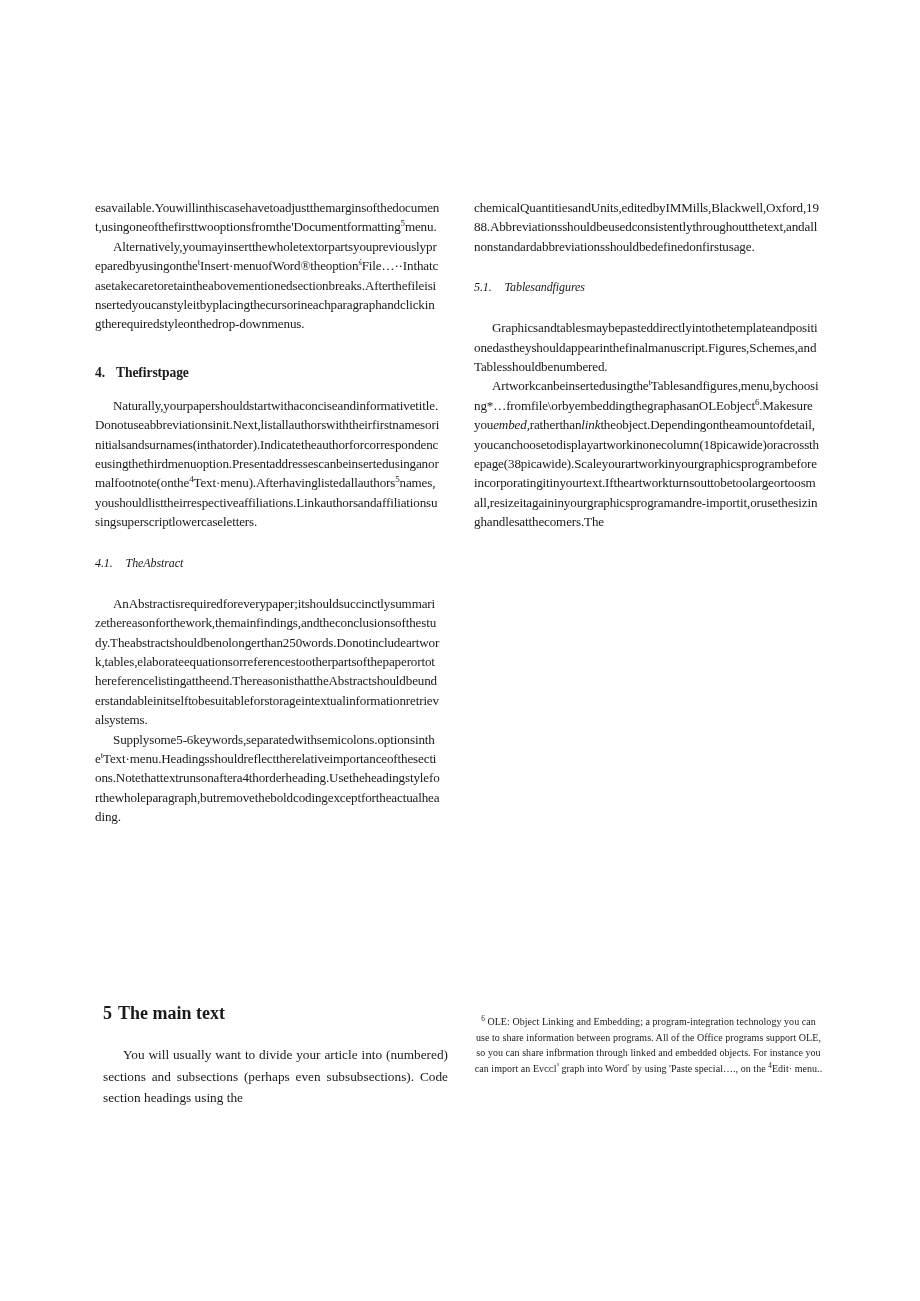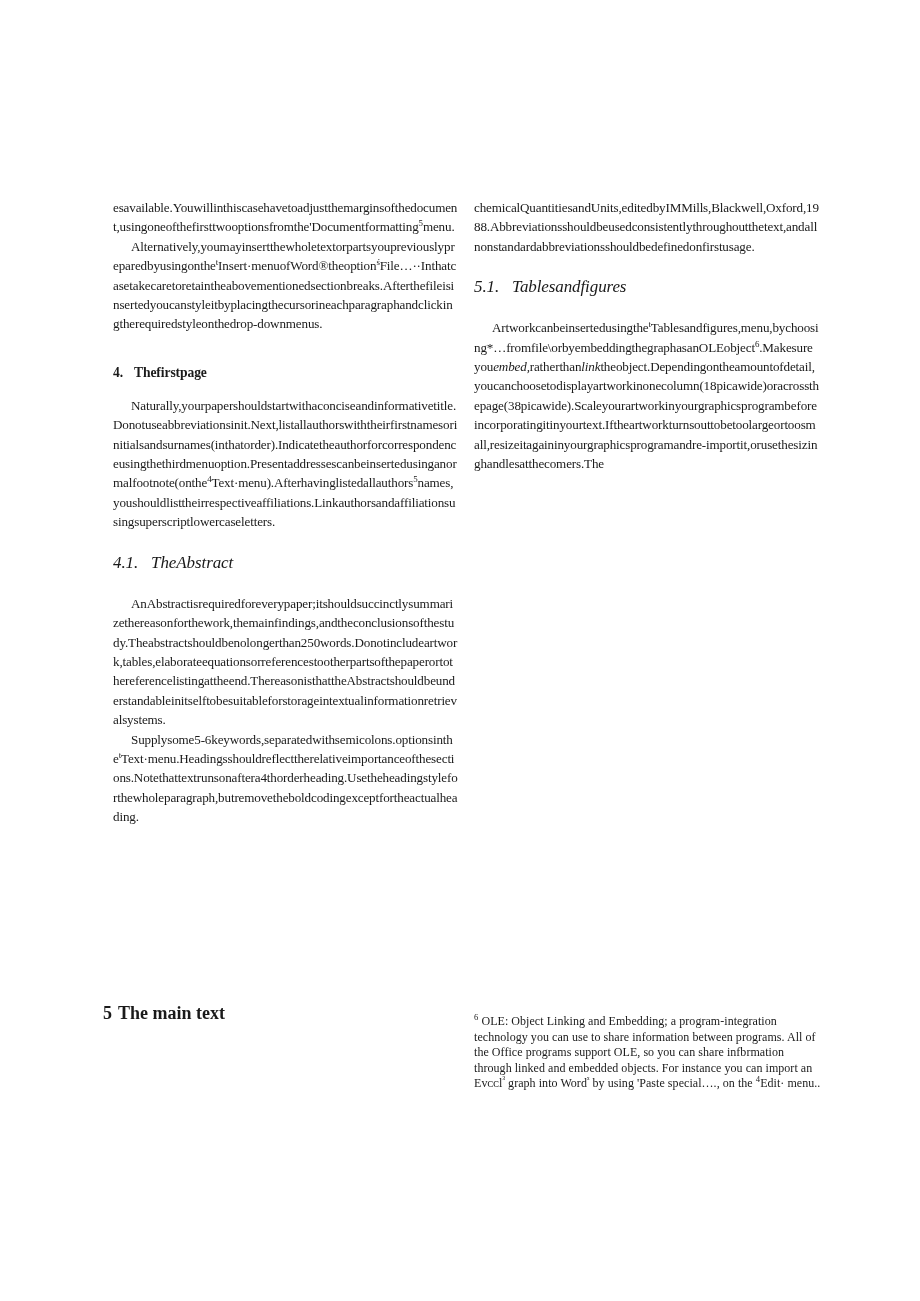--- a/index.html
+++ b/index.html
@@ -22,21 +22,21 @@
     width: 920px;
     height: 1301px;
   }
 
   
   .col {
     position: absolute;
     top: 198px;
     width: 345px;
   }
-  .col-left  { left: 113px; }
+  .col-left  { left: 95px; }
   .col-right { left: 474px; }
 
   
   p.para {
     margin: 0 0 0 0;
     font-size: 13.1px;
     line-height: 19.4px;
     text-align: justify;
     text-indent: 18px;
     word-spacing: -0.4px;
@@ -64,21 +64,21 @@
     margin: 0;
     font-size: 13.6px;
     font-weight: bold;
     line-height: 18px;
     letter-spacing: -0.1px;
   }
   h2.sec-head .num { margin-right: 11px; }
 
   h3.sub-head {
     margin: 0;
-    font-size: 17px;
+    font-size: 12px;
     font-weight: normal;
     font-style: italic;
     line-height: 18px;
     letter-spacing: -0.1px;
   }
   h3.sub-head .num { margin-right: 13px; font-style: italic; }
 
   h2.plain-head {
     margin: 0;
     font-size: 18px;
@@ -97,23 +97,23 @@
     line-height: 0;
   }
   .it { font-style: italic; }
 
   
   .footnote {
     position: absolute;
     left: 474px;
     top: 1014px;
     width: 349px;
-    font-size: 12px;
+    font-size: 10px;
     line-height: 15.6px;
-    text-align: left;
+    text-align: center;
     letter-spacing: 0.05px;
     color: #1a1a1a;
   }
   .footnote p { margin: 0; }
   .footnote sup { font-size: 0.72em; }
 
   
   .mainblock {
     position: absolute;
     left: 103px;
@@ -149,32 +149,34 @@
     <p class="para">AnAbstractisrequiredforeverypaper;itshouldsuccinctlysummarizethereasonforthework,themainfindings,andtheconclusionsofthestudy.Theabstractshouldbenolongerthan250words.Donotincludeartwork,tables,elaborateequationsorreferencestootherpartsofthepaperortothereferencelistingattheend.ThereasonisthattheAbstractshouldbeunderstandableinitselftobesuitableforstorageintextualinformationretrievalsystems.</p>
 
     <p class="para"><span>Supplysome5-6keywords,separatedwithsemicolons.optionsinthe</span><sup>t</sup><span>Text·menu.Headingsshouldreflecttherelativeimportanceofthesections.Notethattextrunsonaftera4thorderheading.Usetheheadingstyleforthewholeparagraph,butremovetheboldcodingexceptfortheactualheading.</span></p>
 
 
   </div>
 
   <div class="mainblock">
     <h2 class="plain-head"><span class="num">5</span><span>The main text</span></h2>
     <div class="gap-md"></div>
+    <p class="spaced">You will usually want to divide your article into (numbered) sections and subsections (perhaps even subsubsections). Code section headings using the</p>
   </div>
 
   <div class="col col-right">
 
     <p class="para noindent">chemicalQuantitiesandUnits,editedbyIMMills,Blackwell,Oxford,1988.Abbreviationsshouldbeusedconsistentlythroughoutthetext,andallnonstandardabbreviationsshouldbedefinedonfirstusage.</p>
 
     <div class="gap-md"></div>
 
     <h3 class="sub-head"><span class="num">5.1.</span><span>Tablesandfigures</span></h3>
 
     <div class="gap-md"></div>
 
+    <p class="para">Graphicsandtablesmaybepasteddirectlyintothetemplateandpositionedastheyshouldappearinthefinalmanuscript.Figures,Schemes,andTablesshouldbenumbered.</p>
 
     <p class="para"><span>Artworkcanbeinsertedusingthe</span><sup>t</sup><span>Tablesandfigures,menu,bychoosing*…fromfile\orbyembeddingthegraphasanOLEobject</span><sup>6</sup><span>.Makesureyou</span><span class="it">embed,</span><span>ratherthan</span><span class="it">link</span><span>theobject.Dependingontheamountofdetail,youcanchoosetodisplayartworkinonecolumn(18picawide)oracrossthepage(38picawide).Scaleyourartworkinyourgraphicsprogrambeforeincorporatingitinyourtext.Iftheartworkturnsouttobetoolargeortoosmall,resizeitagaininyourgraphicsprogramandre-importit,orusethesizinghandlesatthecomers.The</span></p>
 
   </div>
 
   <div class="footnote">
     <p><sup>6</sup><span> OLE: Object Linking and Embedding; a program-integration technology you can use to share information between programs. All of the Office programs support OLE, so you can share infbrmation through linked and embedded objects. For instance you can import an Eᴠᴄᴄl</span><sup>³</sup><span> graph into Word</span><sup>ˣ</sup><span> by using 'Paste special…., on the </span><sup>4</sup><span>Edit· menu..</span></p>
   </div>
 
 </div>

